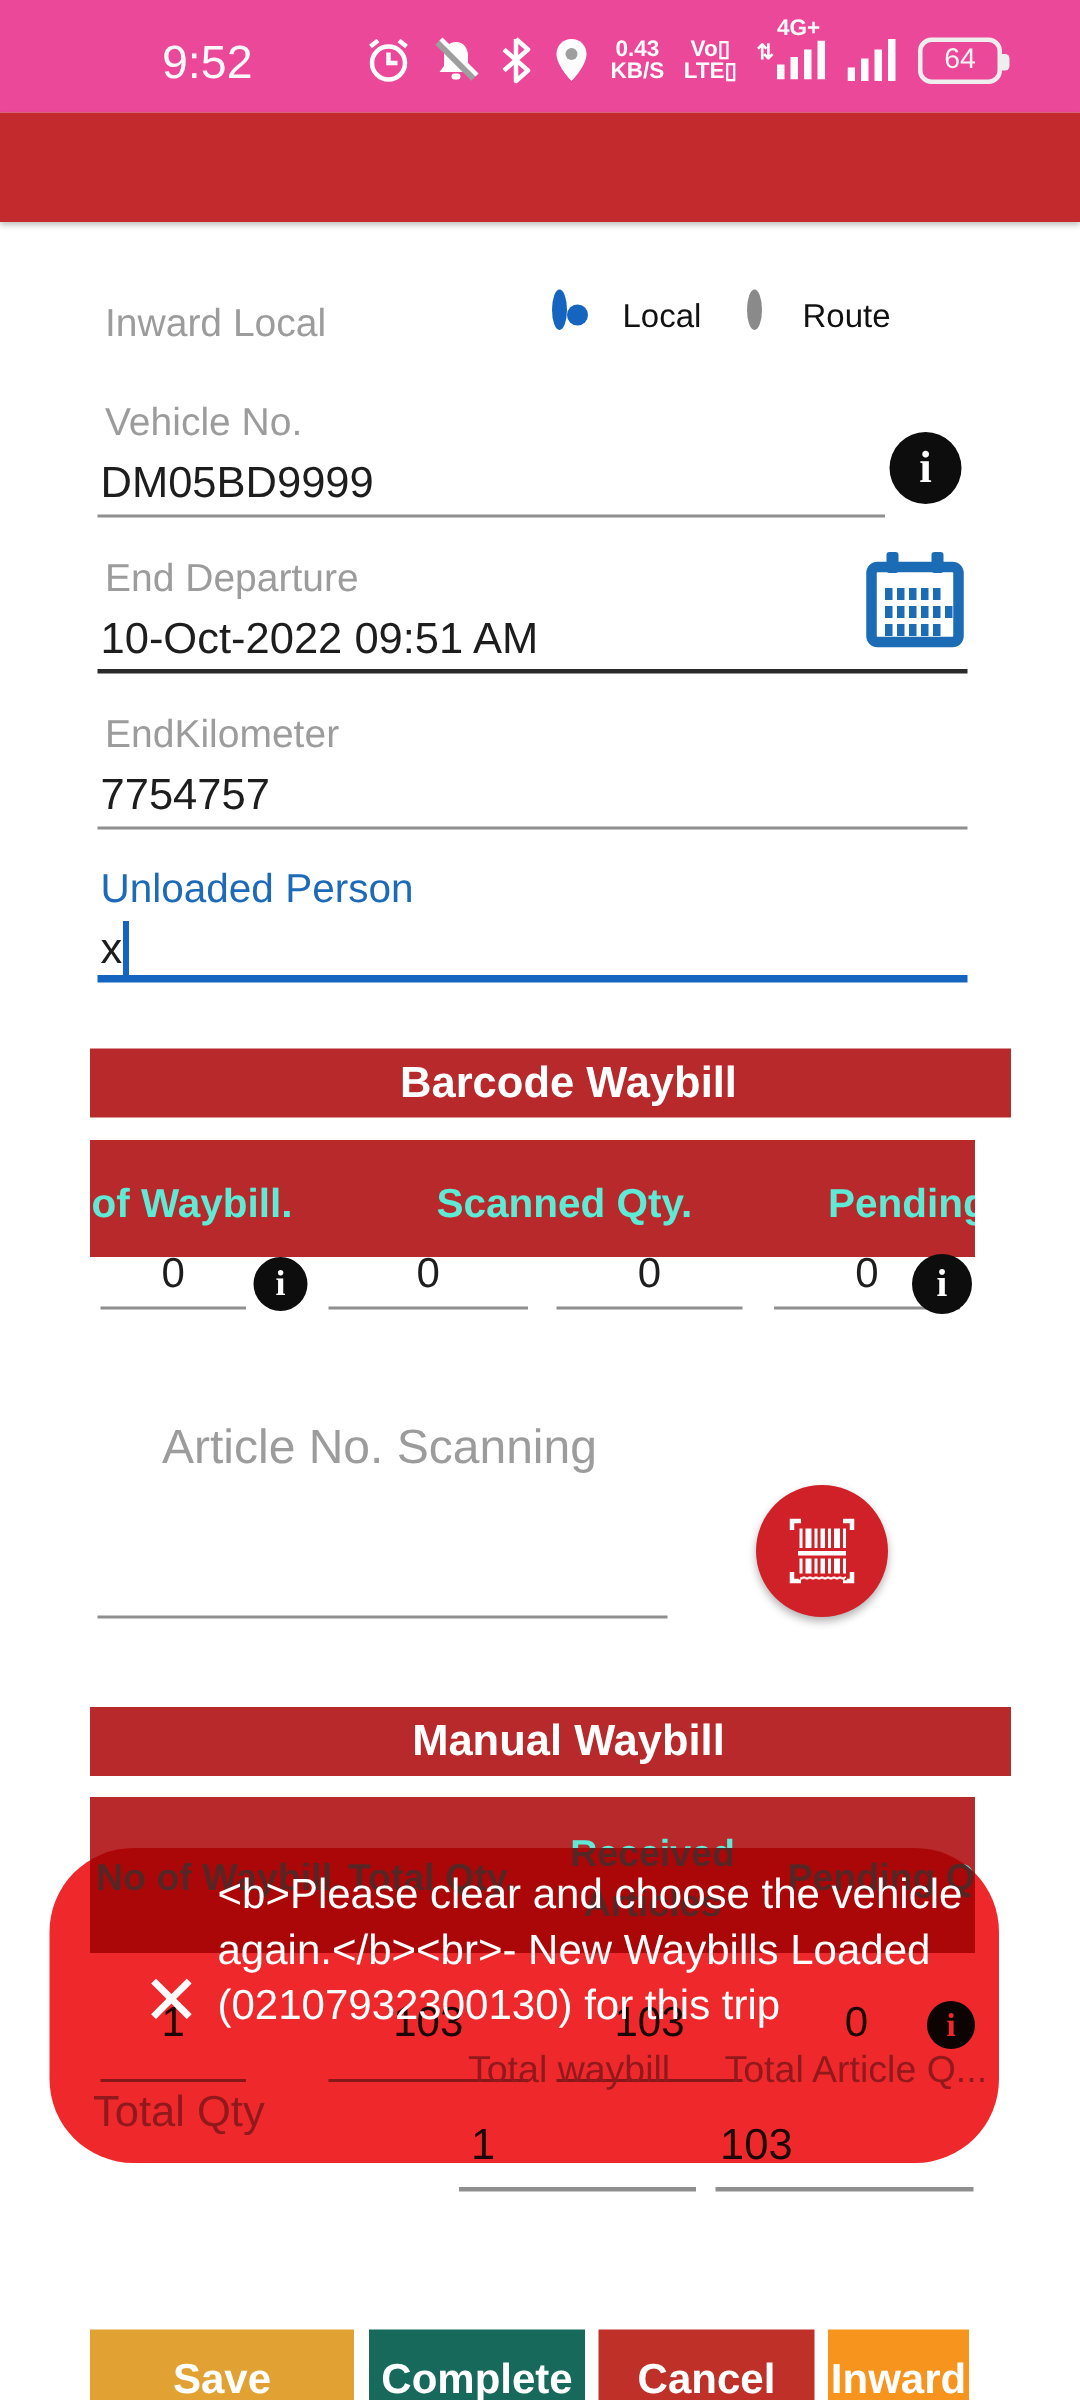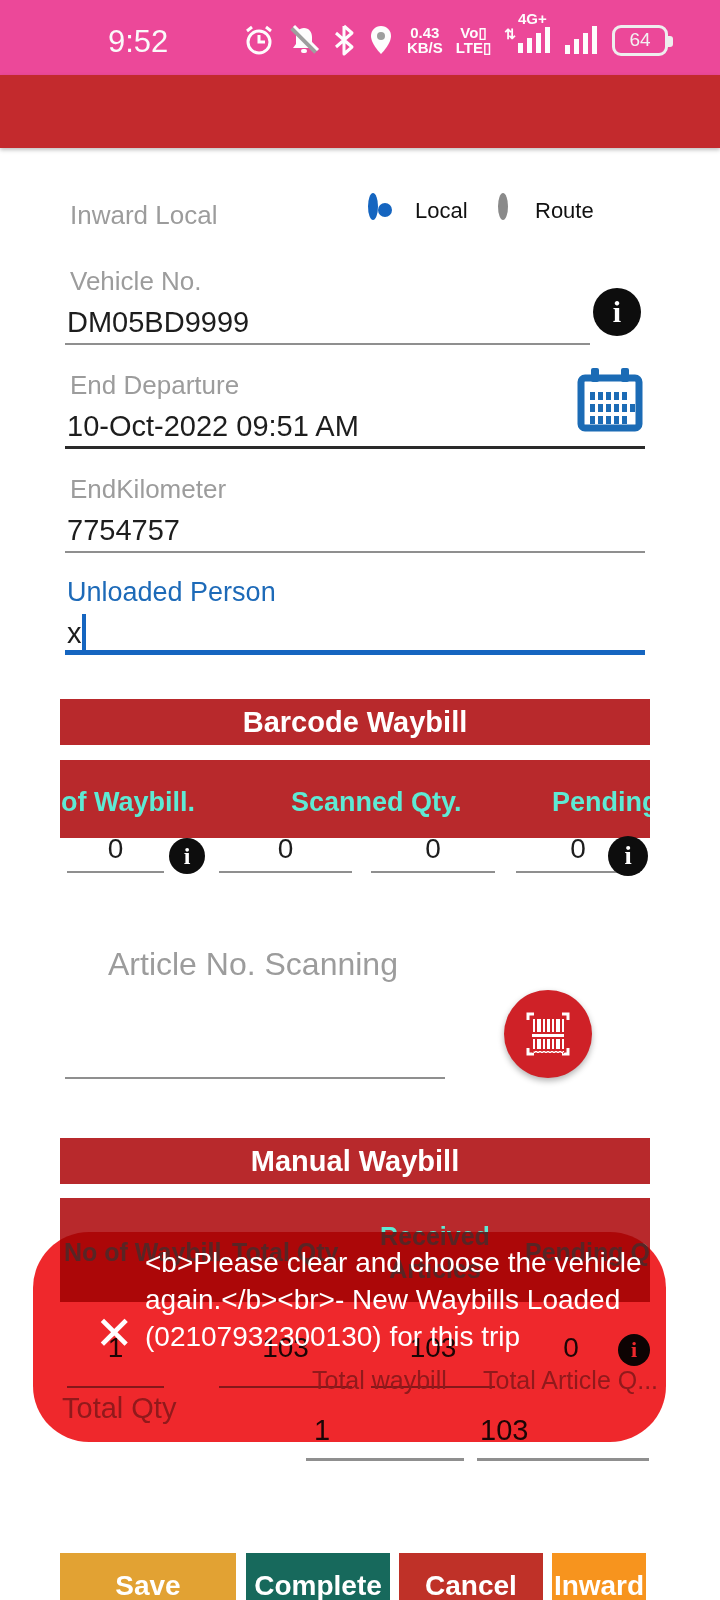--- a/index.html
+++ b/index.html
@@ -25,21 +25,21 @@
   .val{font-size:29px;color:#1d1d1d;}
   .uline{height:2px;background:#8f8f8f;}
   .radio{width:34px;height:34px;border-radius:50%;box-sizing:border-box;position:relative;}
   .radio.sel{border:5px solid #1565c0;}
   .radio.sel:after{content:"";position:absolute;left:5px;top:5px;width:14px;height:14px;border-radius:50%;background:#1565c0;}
   .radio.unsel{border:5px solid #8a8a8a;}
   .radio-label{font-size:22px;color:#111;}
   .info{border-radius:50%;background:#0d0d0d;color:#fff;display:flex;align-items:center;justify-content:center;font-weight:700;font-family:"Liberation Serif",serif;}
   .caret{width:4px;background:#1565c0;}
   
-  .banner{background:#b8292c;color:#ffffff;font-weight:700;font-size:29px;display:flex;align-items:center;justify-content:center;}
+  .banner{background:#b8292c;color:#ffffff;font-weight:700;font-size:29px;display:flex;align-items:center;justify-content:center;padding-left:24px;}
   .band{background:#b8292c;color:#5eead4;font-weight:700;font-size:27px;overflow:hidden;}
   .band span{position:absolute;white-space:nowrap;}
   .cellnum{font-size:28px;color:#1d1d1d;text-align:center;}
   
   .toast-bg{left:33px;top:1232px;width:633px;height:210px;border-radius:56px;background:#ef282c;mix-blend-mode:multiply;}
   .toast-fg{left:33px;top:1232px;width:633px;height:210px;color:#ffffff;}
   .toast-x{position:absolute;left:62px;top:78px;font-size:46px;font-weight:400;line-height:46px;color:#ffffff;}
   .toast-msg{position:absolute;left:112px;top:12px;width:508px;font-size:28px;line-height:37px;font-weight:500;}
   
   .btn{position:absolute;top:1553px;height:90px;box-sizing:border-box;color:#ffffff;font-weight:700;font-size:28px;text-align:center;padding-top:17px;}

